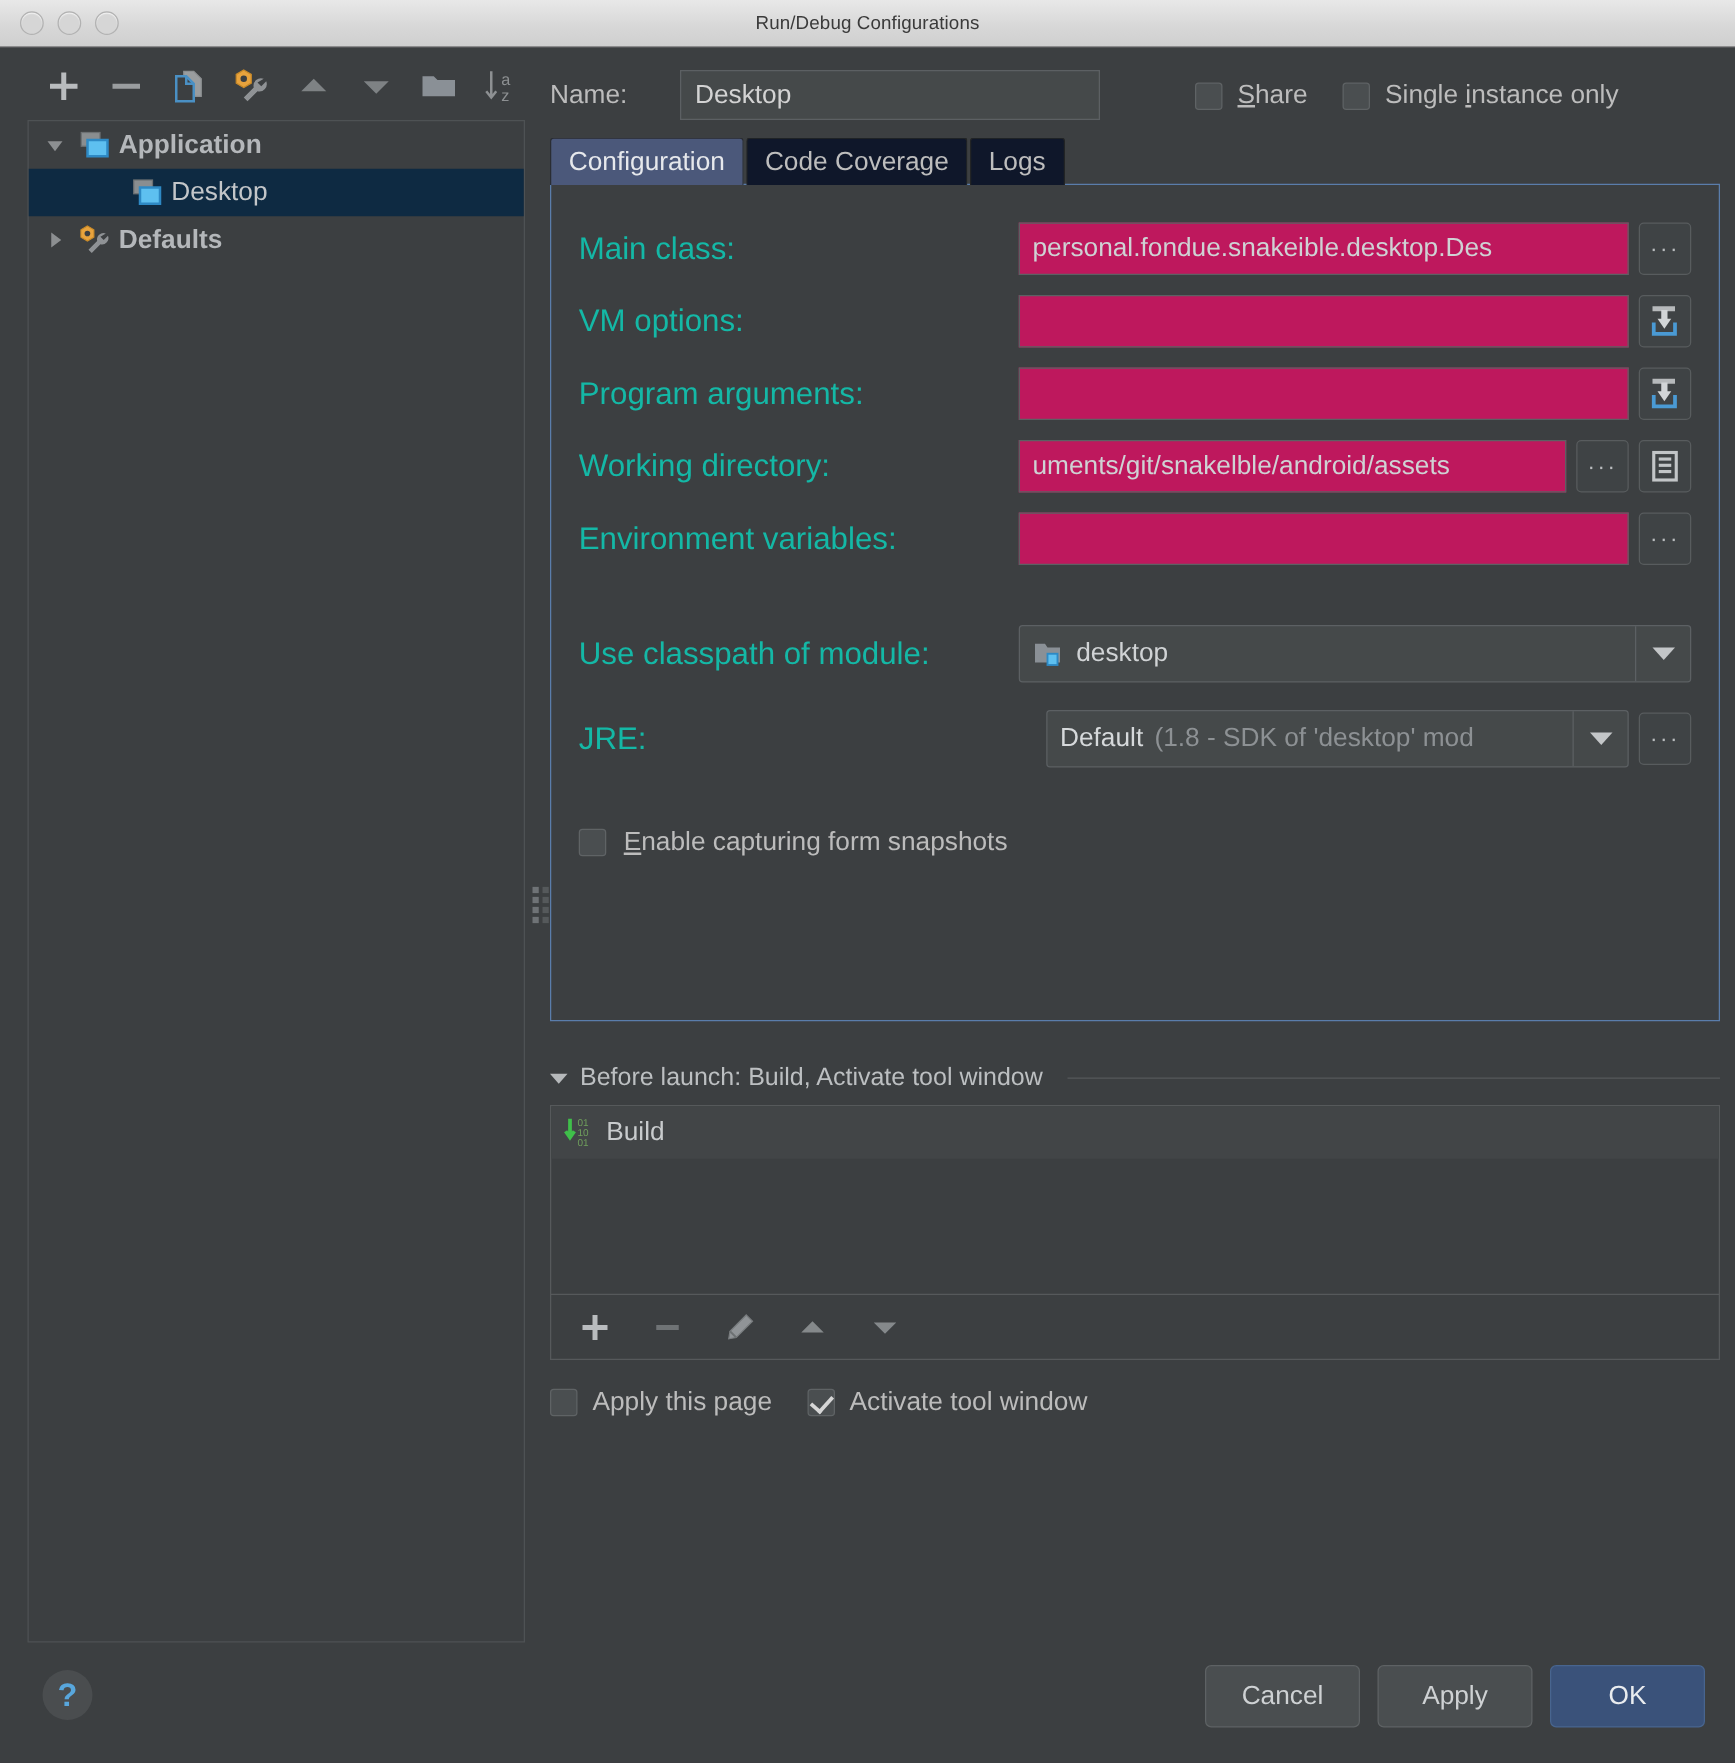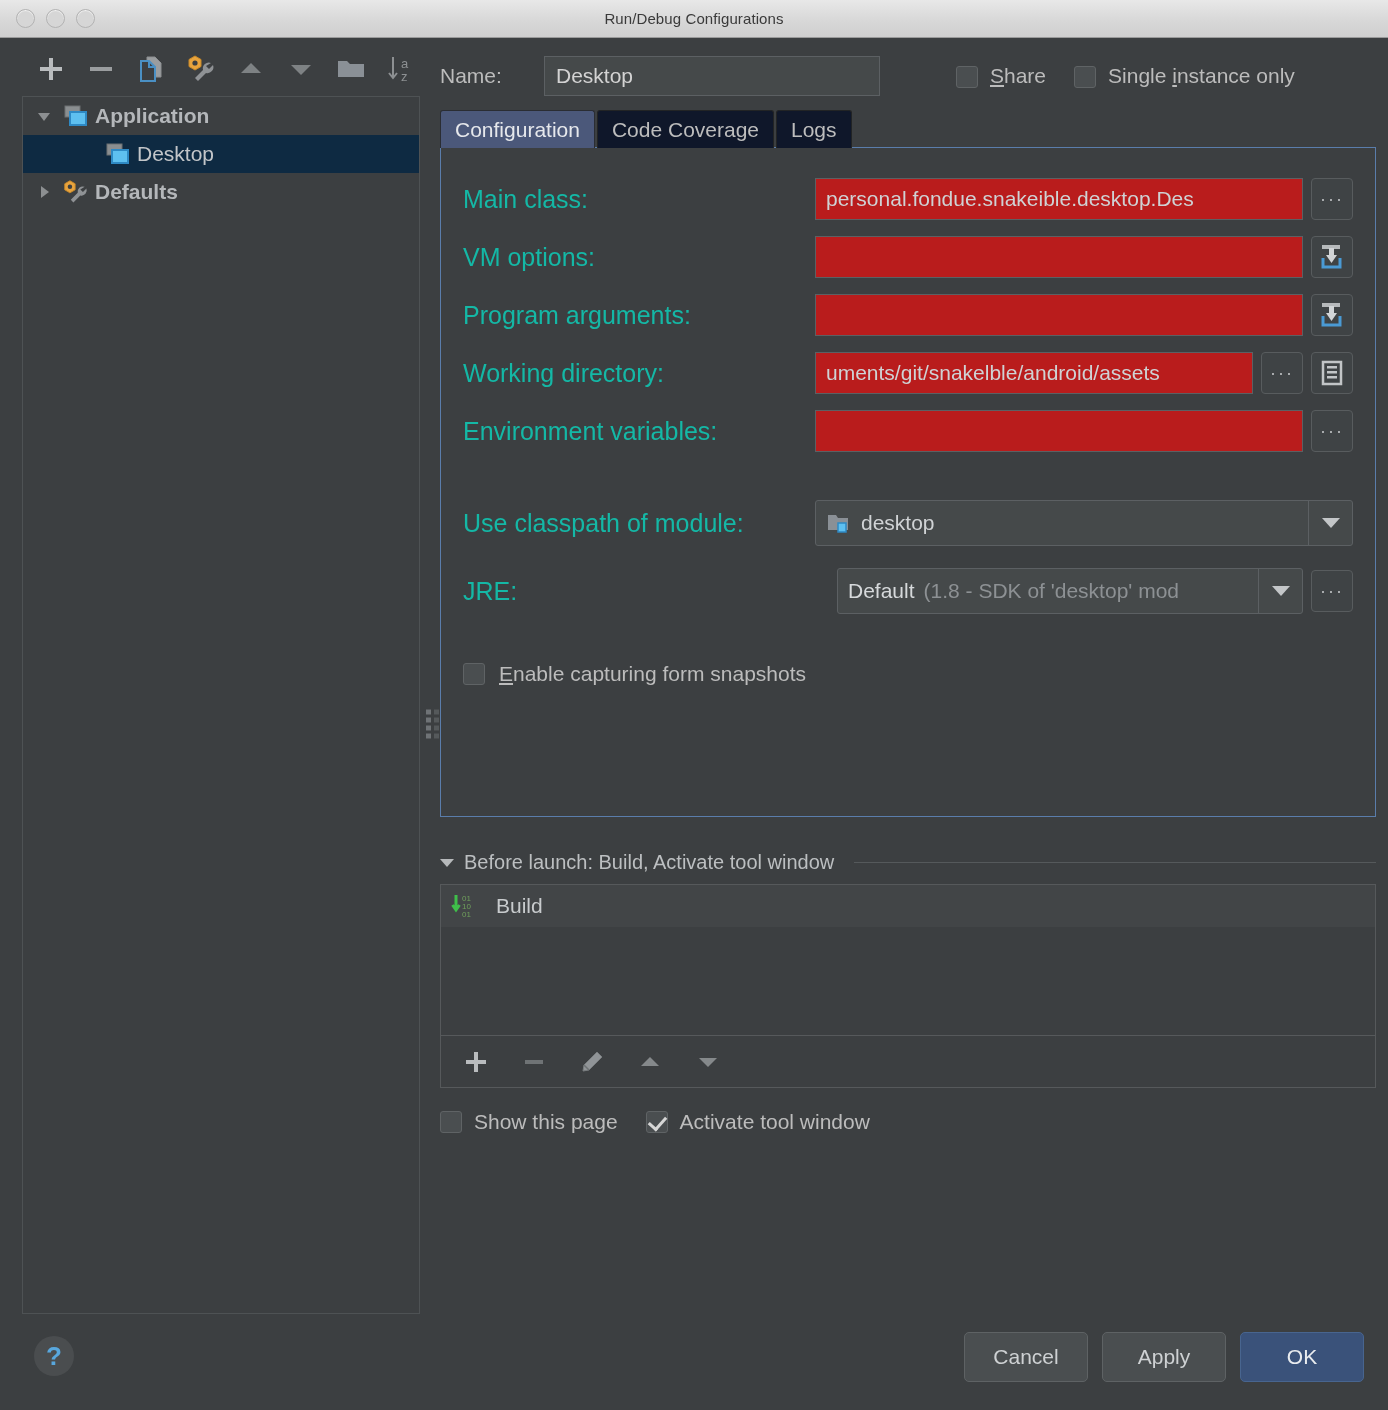--- a/index.html
+++ b/index.html
@@ -139,21 +139,21 @@
     background:#3c3f41;
     height:670px;
     margin-top:-1px;
     padding:22px 22px 0 22px;
     position:relative;
   }
 
   .form-row{ display:flex; align-items:center; height:58px; }
   .f-label{ font-size:25px; color:#14b8a6; width:352px; flex:0 0 352px;}
   .f-input{
-    height:42px; background:#b91c1c;
+    height:42px; background:#be185d;
     border:1px solid #5c6063; color:#cfd2d4;
     font-size:21px; padding:0 10px;
     font-family:"Liberation Sans",sans-serif; outline:none;
     flex:1 1 auto;
   }
   .sq-btn{
     width:42px; height:42px; flex:0 0 42px;
     background:#3f4345; border:1px solid #585c5e; border-radius:4px;
     display:flex; align-items:center; justify-content:center;
     margin-left:8px; cursor:default;
@@ -191,21 +191,21 @@
     width:0;height:0;border-left:7px solid transparent;border-right:7px solid transparent;
     border-top:8px solid #b6b9bb;
   }
   #bl-title{ font-size:20px; color:#bcbfc1; white-space:nowrap;}
   #bl-rule{ flex:1 1 auto; height:1px; background:#55595b; margin-left:10px;}
   #bl-list{
     margin-top:10px; border:1px solid #56595b; background:#3c3f41;
     height:152px;
   }
   .bl-item{
-    display:flex; align-items:center; gap:15px;
+    display:flex; align-items:center; gap:4px;
     height:42px; padding-left:10px;
     background:#424547; font-size:21px; color:#c8cbcd;
   }
   #bl-toolbar{
     border:1px solid #56595b; border-top:none;
     height:52px; display:flex; align-items:center; padding-left:10px; gap:8px;
   }
   .bl-tb-btn{ width:50px;height:40px;display:flex;align-items:center;justify-content:center;}
   #bl-checks{ display:flex; align-items:center; gap:12px; margin-top:22px; }
 
@@ -522,21 +522,21 @@
         </span>
         <span class="bl-tb-btn">
           <svg width="28" height="28" viewBox="0 0 28 28">
               <polygon points="14,19 5,10 23,10" fill="#85898b"></polygon>
             </svg>
         </span>
       </div>
 
       <div id="bl-checks">
         <span class="cb"></span>
-        <span class="cb-label">Show this page</span>
+        <span class="cb-label">Apply this page</span>
         <span class="cb checked" style="margin-left:16px;"></span>
         <span class="cb-label">Activate tool window</span>
       </div>
     </div>
 
   </div>
 
   <div id="bottom-bar">
     <div id="help-btn">?</div>
     <div id="btn-group">

